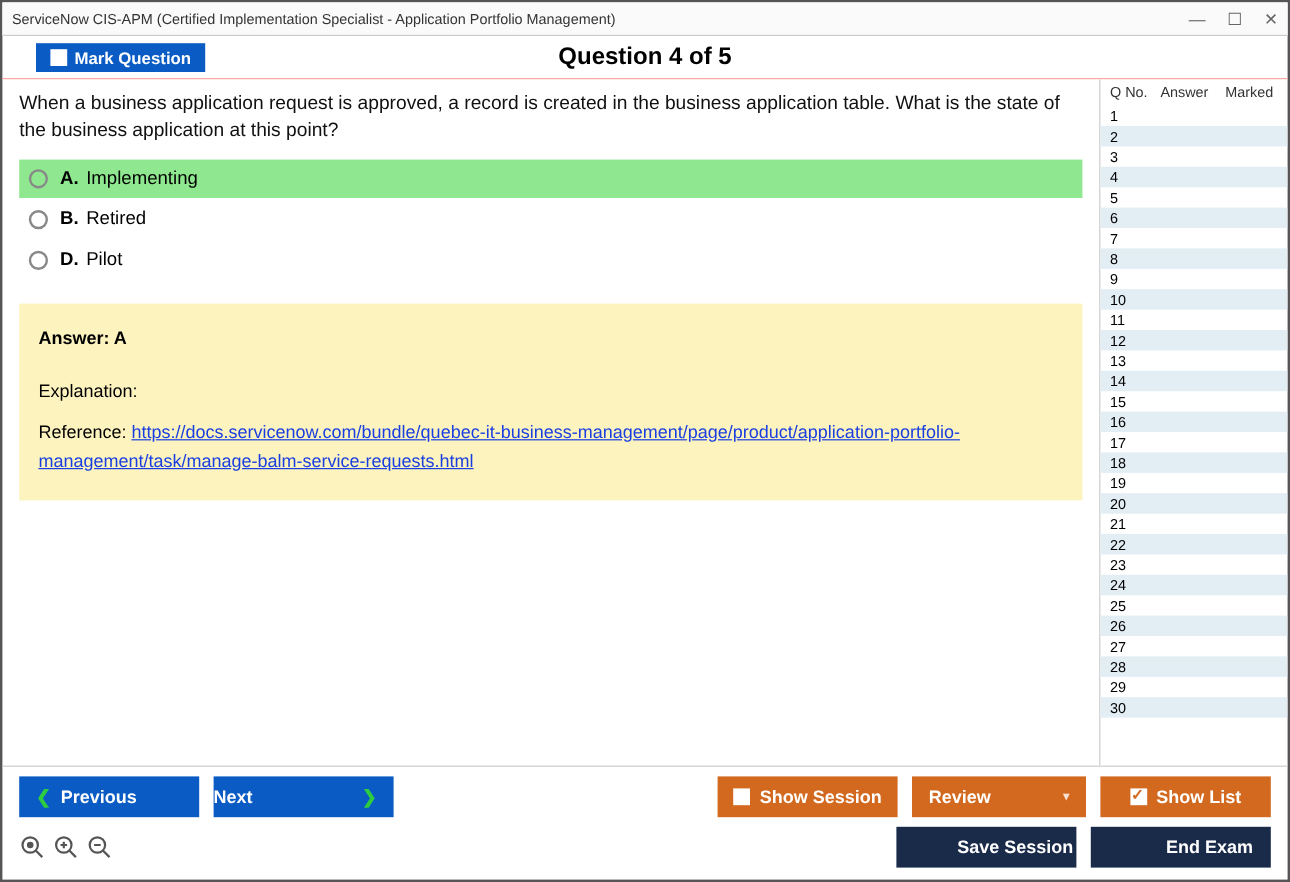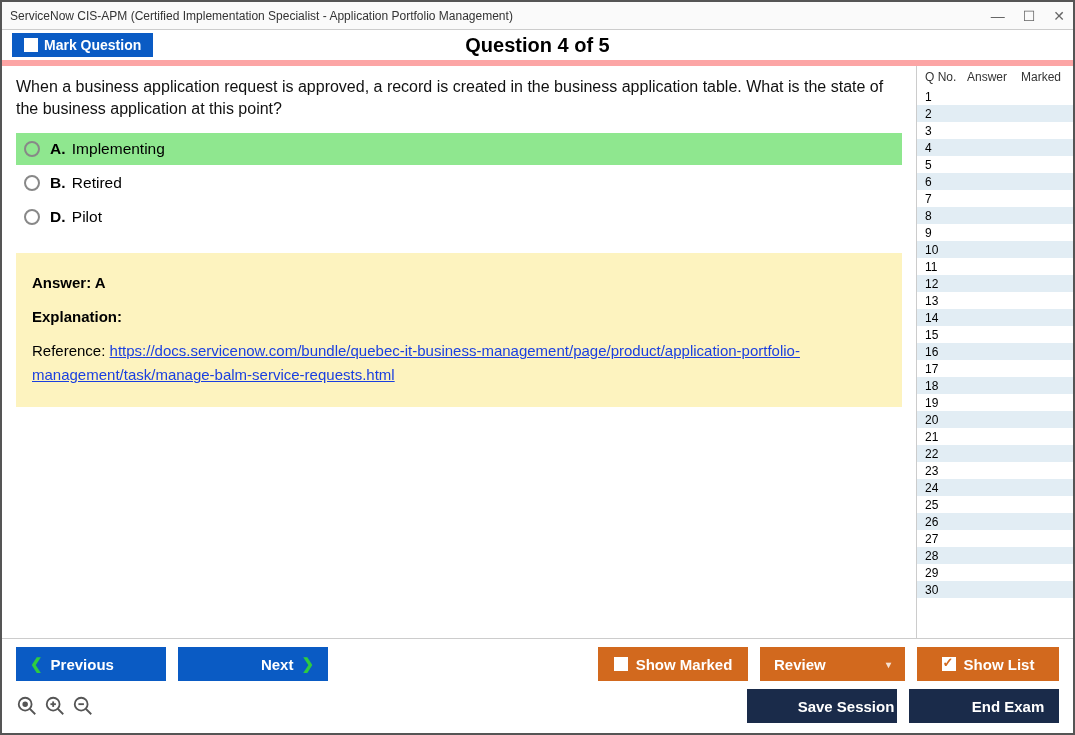--- a/index.html
+++ b/index.html
@@ -10,21 +10,21 @@
   }
   .titlebar {
     height: 28px; display: flex; align-items: center; justify-content: space-between;
     padding: 0 8px; border-bottom: 1px solid #ccc; font-size: 12px; color: #333;
     background: #fafafa;
   }
   .titlebar .wincontrols { display: flex; gap: 18px; align-items: center; color: #666; }
   .titlebar .wincontrols span { cursor: default; font-size: 14px; }
   .headerbar {
     height: 36px; display: flex; align-items: center; position: relative;
-    border-bottom: 6px solid #fca5a5; padding: 0 10px;
+    border-bottom: 1px solid #fca5a5; padding: 0 28px;
   }
   .mark-btn {
     background: #0a5bc4; color: #fff; font-weight: bold; font-size: 14px;
     padding: 4px 12px; display: flex; align-items: center; gap: 6px;
     cursor: pointer;
   }
   .mark-btn .chk {
     width: 14px; height: 14px; background: #fff; display: inline-block;
   }
   .headerbar .center-title {
@@ -46,21 +46,21 @@
   .radio {
     width: 16px; height: 16px; border: 2px solid #888; border-radius: 50%;
     display: inline-block; flex-shrink: 0;
   }
   .choice-row .letter { font-weight: bold; margin-right: 2px; }
   .answer-panel {
     background: #fdf3bf; padding: 18px 16px 20px 16px; margin-top: 20px;
     font-size: 15px; line-height: 1.6;
   }
   .answer-panel .ans-label { font-weight: bold; }
-  .answer-panel .exp-label { font-weight: bold; display: block; margin-top: 10px; }
+  .answer-panel .exp-label { font-weight: normal; display: block; margin-top: 20px; }
   .answer-panel .ref-label { display: inline; }
   .answer-panel a { color: #1a3fe0; text-decoration: underline; margin-top: 45px; }
   .sidepanel {
     width: 200px; border-left: 1px solid #ccc; display: flex; flex-direction: column;
     font-size: 12px;
   }
   .sidepanel .hdr {
     display: flex; padding: 4px 6px 4px 8px; color: #333; font-size: 12px;
     align-items: center;
   }
@@ -253,28 +253,28 @@
         </div>
     </div>
   </div>
 
   <div class="footer">
     <div class="footer-row">
       <button class="btn btn-blue" style="width:150px;justify-content:flex-start;padding-left:14px;">
         <span class="arrow-l">❮</span>
         <span>Previous</span>
       </button>
-      <button class="btn btn-blue" style="width:150px;justify-content:flex-end;padding-right:14px;">
+      <button class="btn btn-blue" style="width:150px;justify-content:space-between;padding-right:14px;">
         <span>Next</span>
         <span class="arrow-r">❯</span>
       </button>
       <div class="spacer"></div>
       <button class="btn btn-orange" style="width:150px;">
         <span class="chk"></span>
-        <span>Show Marked</span>
+        <span>Show Session</span>
       </button>
       <button class="btn btn-orange" style="width:145px;justify-content:space-between;padding:16px 14px;text-align:right;">
         <span>Review</span>
         <span class="caret">▾</span>
       </button>
       <button class="btn btn-orange" style="width:142px;">
         <span class="chk checked"></span>
         <span>Show List</span>
       </button>
     </div>

